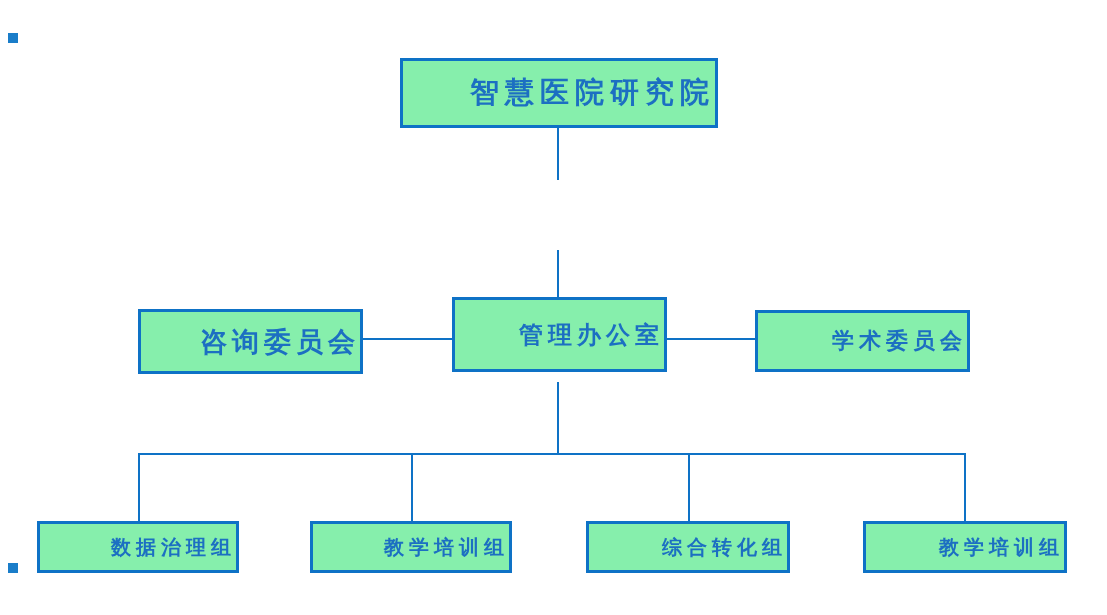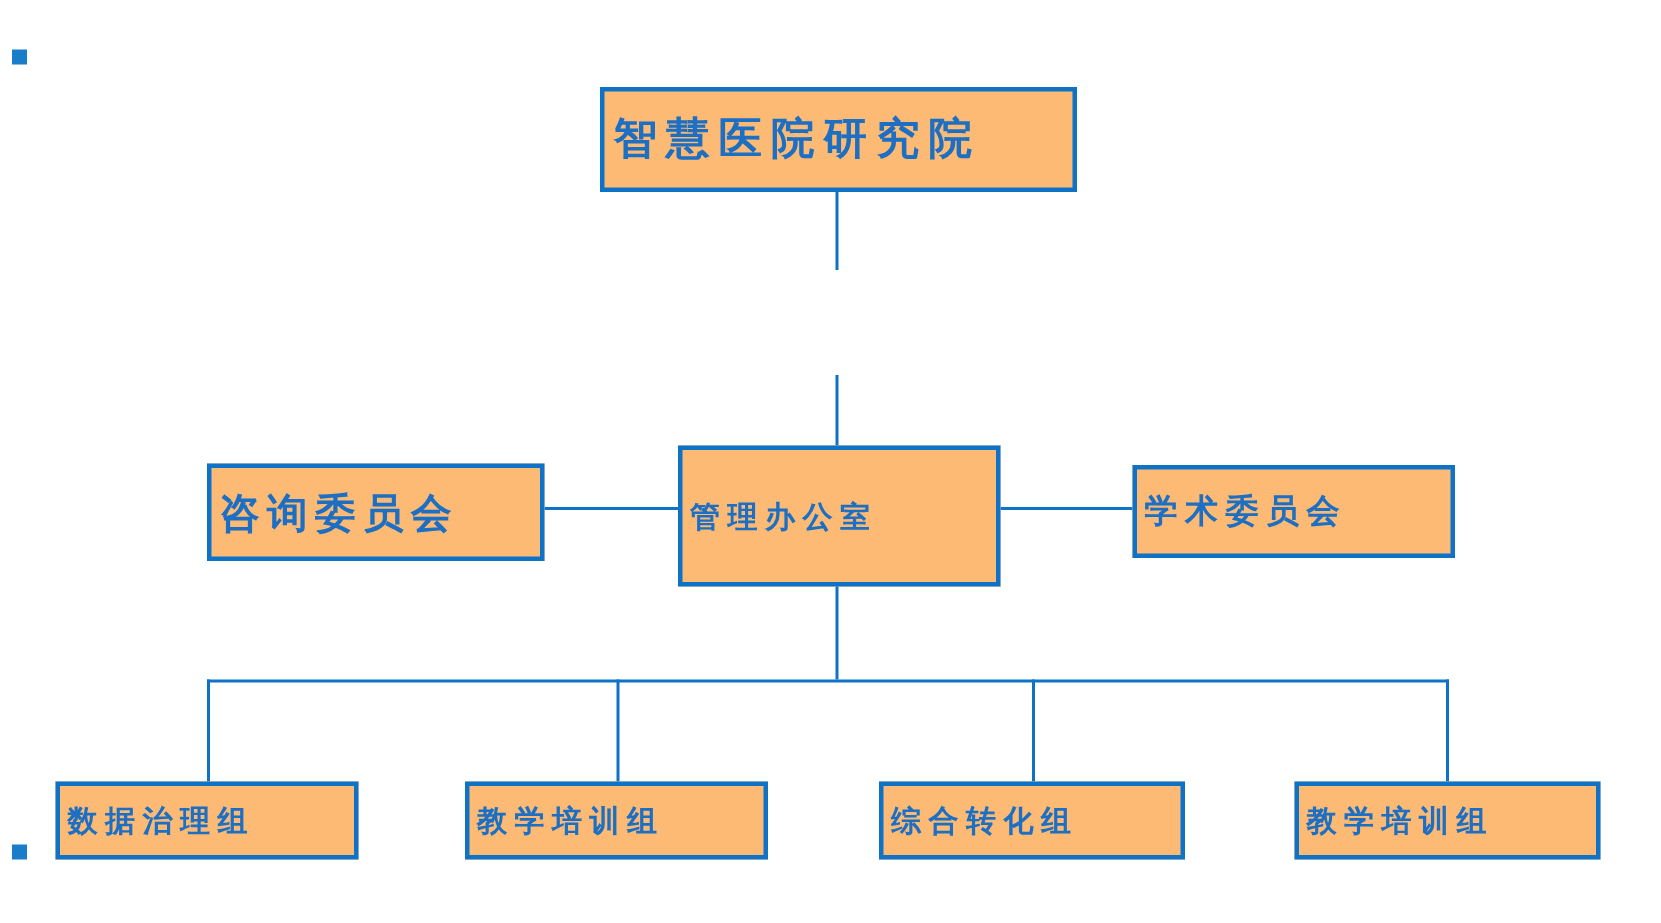--- a/index.html
+++ b/index.html
@@ -13,41 +13,41 @@
     position:relative;
     width:1107px;height:615px;
     background:var(--background);
     font-family:"DejaVu Sans",sans-serif;
     overflow:hidden;
   }
   .node{
     position:absolute;
     box-sizing:border-box;
     border:3px solid var(--accent);
-    background:#fdba74;
-    display:flex;align-items:center;justify-content:flex-start;
+    background:#86efac;
+    display:flex;align-items:center;justify-content:flex-end;
     color:var(--text);
     font-weight:bold;
     letter-spacing:6px;
     text-indent:6px;
     white-space:nowrap;
   }
   .line{
     position:absolute;
     background:var(--accent);
   }
   .deco-square{
     position:absolute;
     width:10px;height:10px;
     background:var(--decoration);
   }
   
   .n-root      {left:400px;top:58px; width:318px;height:70px;font-size:29px;}
   .n-leaders   {left:400px;top:180px;width:318px;height:70px;font-size:29px;}
-  .n-office    {left:452px;top:297px;width:215px;height:94px;font-size:20px;letter-spacing:5px;text-indent:5px;}
+  .n-office    {left:452px;top:297px;width:215px;height:75px;font-size:24px;letter-spacing:5px;text-indent:5px;}
   .n-advisory  {left:138px;top:309px;width:225px;height:65px;font-size:27px;letter-spacing:5px;text-indent:5px;}
   .n-academic  {left:755px;top:310px;width:215px;height:62px;font-size:22px;letter-spacing:5px;text-indent:5px;}
   .n-group     {top:521px;height:52px;font-size:20px;letter-spacing:5px;text-indent:5px;}
   .n-g1{left:37px; width:202px;}
   .n-g2{left:310px;width:202px;}
   .n-g3{left:586px;width:204px;}
   .n-g4{left:863px;width:204px;}
   
   .l-v1   {left:557px;top:128px;width:2px;height:52px;}
   .l-v2   {left:557px;top:250px;width:2px;height:47px;}

